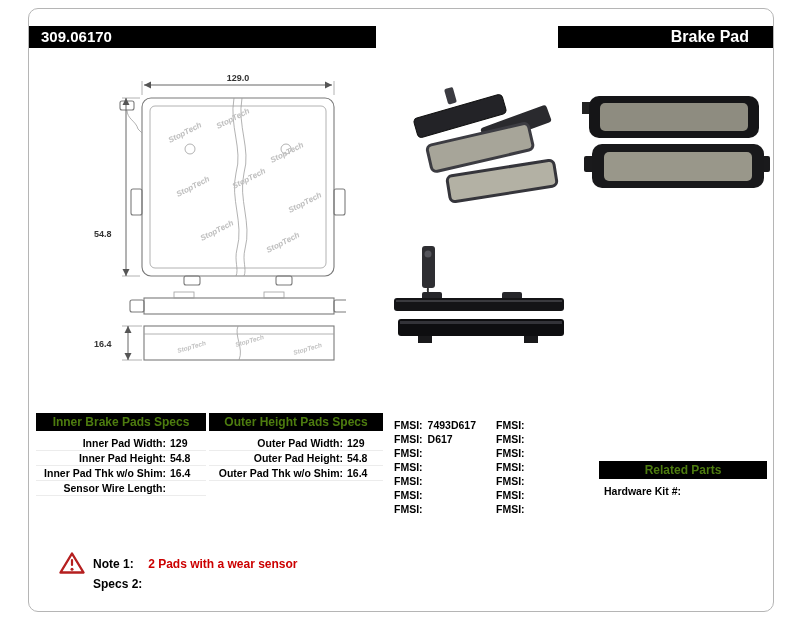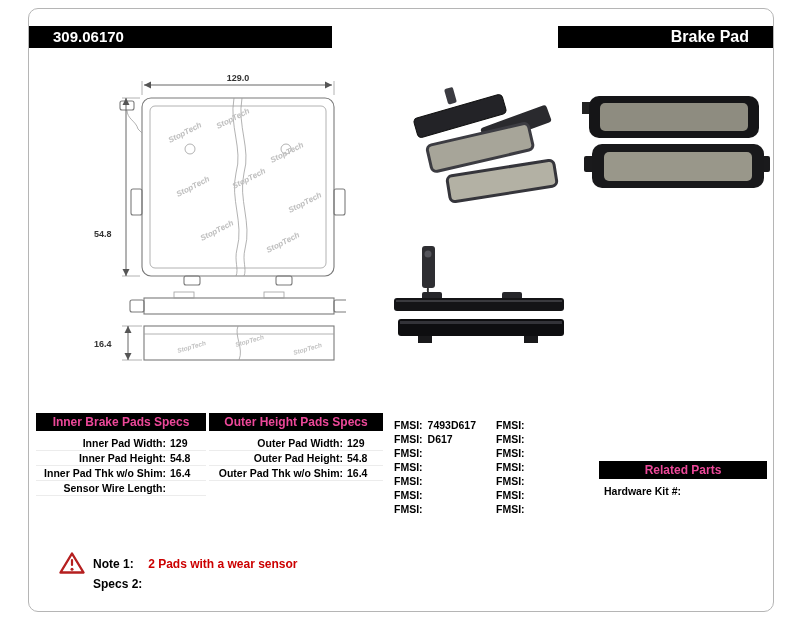--- a/index.html
+++ b/index.html
@@ -2,38 +2,38 @@
 <html><head>
 <meta charset="utf-8">
 <style>
   html,body { margin:0; padding:0; width:800px; height:619px; background:#ffffff;
               font-family:"Liberation Sans", sans-serif; }
   .sheet { position:absolute; left:28px; top:8px; width:744px; height:602px;
            border:1px solid #b5b5b5; border-radius:10px; background:#fff; overflow:hidden; }
 
   .bar { position:absolute; background:#000; color:#fff; height:22px; line-height:22px;
          font-weight:bold; box-sizing:border-box;padding-left:19px; }
-  .bar-left  { left:0; top:17px; width:303px; font-size:15px; padding-left:24px; }
+  .bar-left  { left:0; top:17px; width:347px; font-size:15px; padding-left:12px; }
   .bar-right { right:0; top:17px; width:215px; font-size:16px; text-align:right; padding-right:24px; }
 
   .tech-drawing { position:absolute; left:57px;  top:62px; width:260px; height:305px; }
   .photos       { position:absolute; left:357px; top:67px; width:385px; height:285px; }
 
   .ln  { fill:none; stroke:#7a7a7a; stroke-width:1.1; }
   .ln2 { fill:none; stroke:#9e9e9e; stroke-width:0.8; }
   .dim { font:600 9px "Liberation Sans", sans-serif; fill:#333; }
   .wm  { font:italic 700 8px "Liberation Sans", sans-serif; fill:#bdbdbd; }
   .wm2 { font:italic 700 6.5px "Liberation Sans", sans-serif; fill:#c2c2c2; }
 
   .spec-col { position:absolute; top:404px; }
   #col-inner   { left:7px;   width:170px; }
   #col-outer   { left:180px; width:174px; }
   #col-fmsi    { left:360px; width:204px; }
   #col-related { left:570px; width:168px;margin-top:48px; }
-  .thead { background:#000; color:#ec4899; font-size:12px; font-weight:bold; text-align:center;
+  .thead { background:#000; color:#4d7c0f; font-size:12px; font-weight:bold; text-align:center;
            height:18px; line-height:18px; }
   .tbody { margin-top:5px; }
   .trow { display:flex; height:14px; line-height:14px; font-size:10.5px; font-weight:bold;
           border-bottom:1px solid #ececec; }
   .trow .lbl { flex:1; text-align:right; }
   .trow .val { width:36px; padding-left:4px; }
   .fmsi-cols { display:flex; margin-top:5px; }
   .fmsi-sub  { width:102px; }
   .frow { height:14px; line-height:14px; font-size:10.5px; font-weight:bold; padding-left:5px; }
   .fval { margin-left:5px; }

